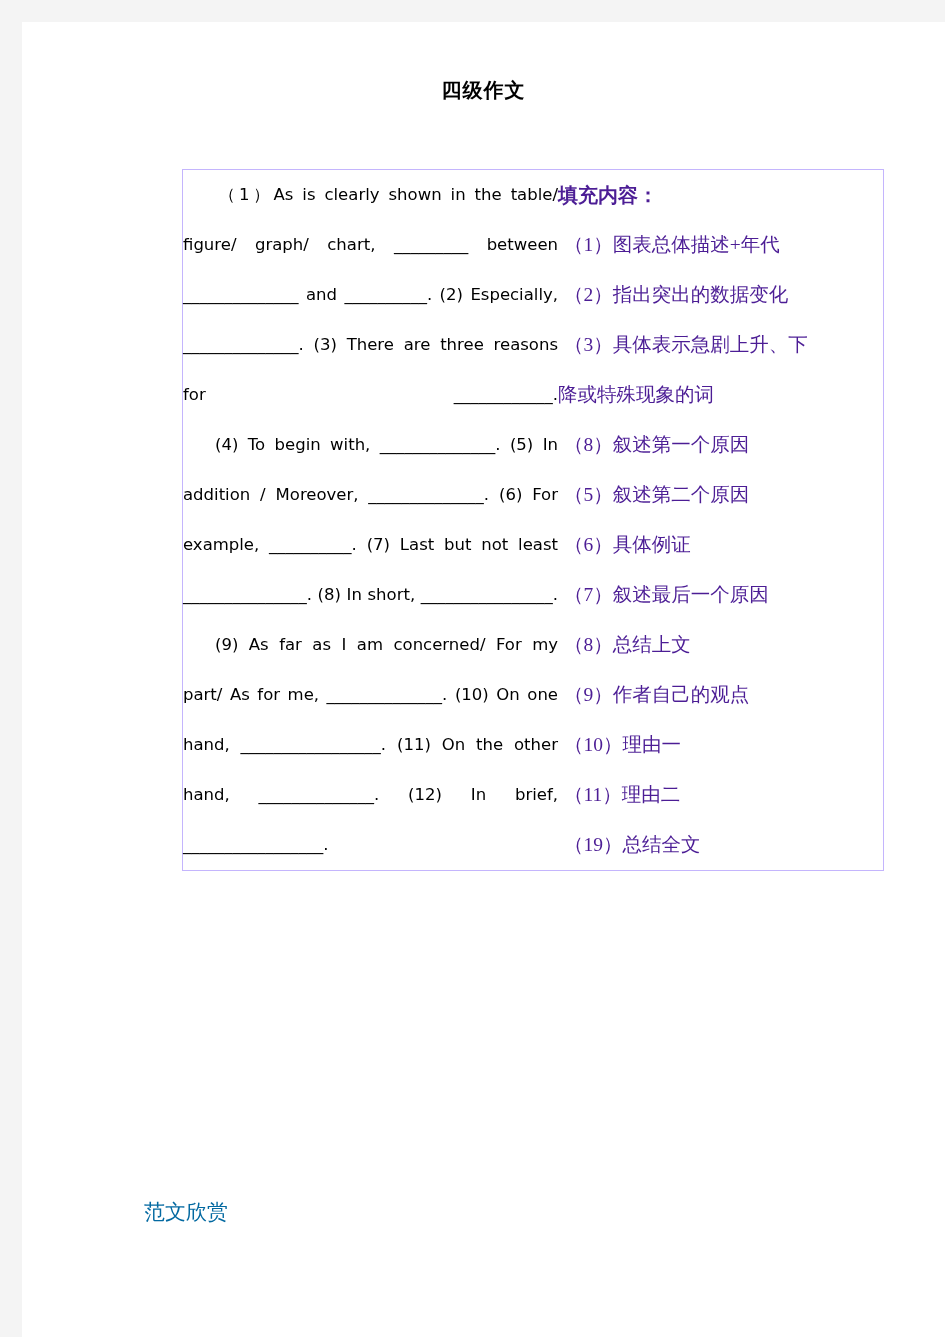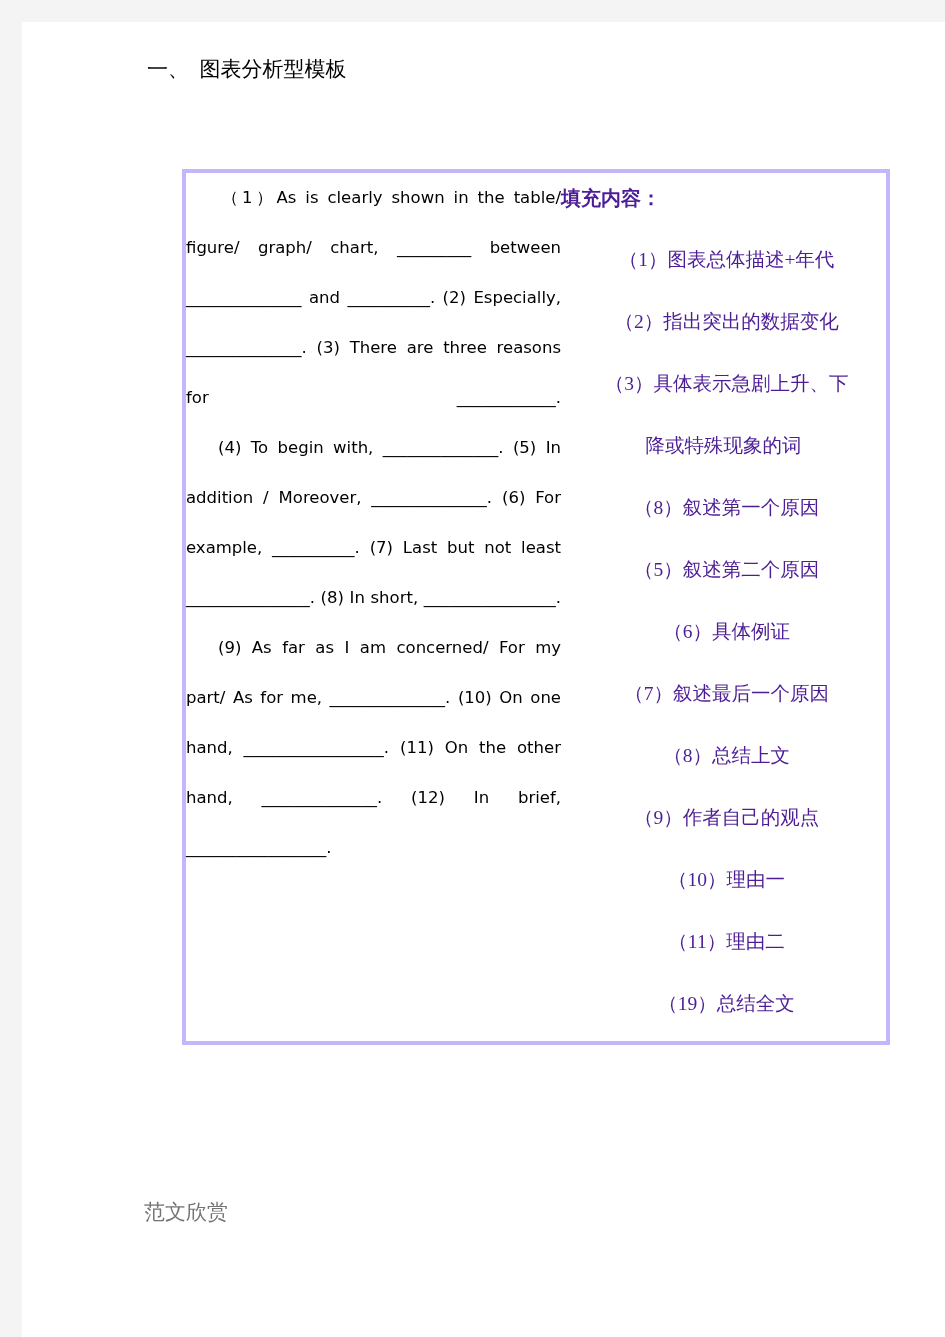--- a/index.html
+++ b/index.html
@@ -47,21 +47,21 @@
   .tbl-wrap {
     position: absolute;
     left: 160px;
     top: 147px;
     width: 700px;
   }
   table.template-table {
     border-collapse: collapse;
     width: 700px;
     table-layout: fixed;
-    border: 4px solid #c4b5fd;
+    border: 1px solid #c4b5fd;
   }
   table.template-table td {
     vertical-align: top;
     border: 0;
     padding: 0;
   }
   td.col-left {
     width: 375px;
     border-right: 2px solid #2346d4;
     padding: 14px 14px 18px 11px;
@@ -104,44 +104,43 @@
     font-size: 19.5px;
     line-height: 50px;
     color: #4c1d95;
   }
   .cn-head {
     font-weight: bold;
     margin: 0;
     font-size: 20px;
   }
   .cn-item {
-    margin: 12px;
+    margin: 0;
     padding-left: 6px;
-    text-align: center;
   }
   .cn-item.wrap2 {
     padding-left: 0;
   }
 
   .footer-note {
     position: absolute;
     left: 122px;
     top: 1176px;
     font-size: 21px;
     font-family: "Liberation Serif", "DejaVu Serif", serif;
-    color: #737373;
+    color: #0369a1;
   }
 </style>
 </head>
 <body>
 
 <div class="page">
 
+  <div class="doc-title">四级作文</div>
 
-  <div class="section-heading">一、  图表分析型模板</div>
 
   <div class="tbl-wrap">
     <table class="template-table">
       <tbody>
           <tr>
         <td class="col-left">
           <div class="en-block">
             <p class="en-para"><span class="indent"></span><span>（1）As is clearly shown in the table/ figure/ graph/ chart, _________ between ______________ and __________. (2) Especially, ______________. (3) There are three reasons for ____________.</span></p>
             <p class="en-para"><span class="indent"></span><span>(4) To begin with, ______________. (5) In addition / Moreover, ______________. (6) For example, __________. (7) Last but not least _______________. (8) In short, ________________.</span></p>
             <p class="en-para last-left"><span class="indent"></span><span>(9) As far as I am concerned/ For my part/ As for me, ______________. (10) On one hand, _________________. (11) On the other hand, ______________. (12) In brief, _________________.</span></p>

